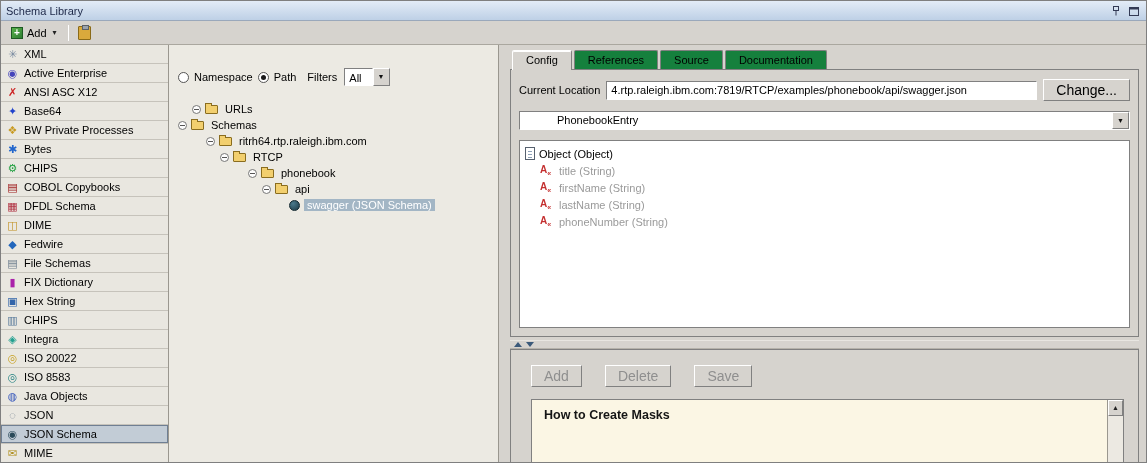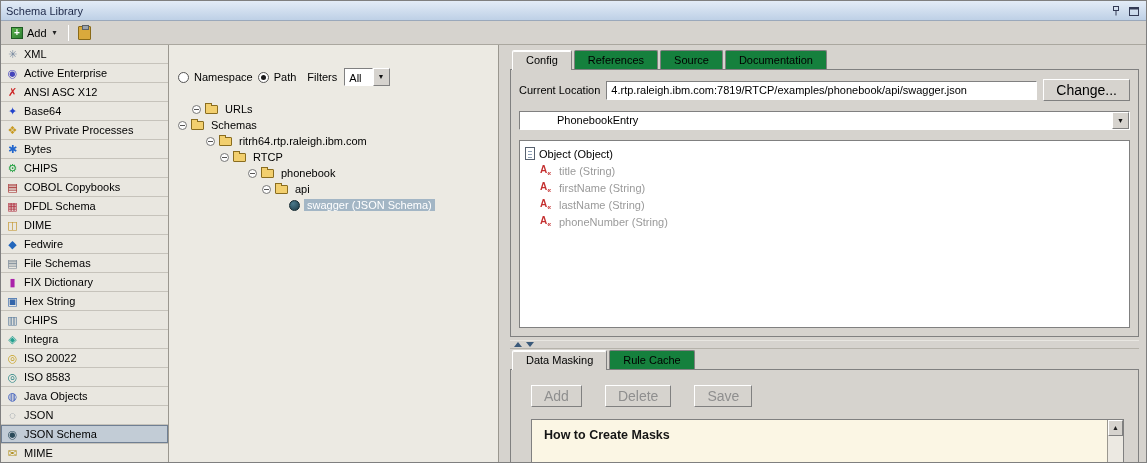--- a/index.html
+++ b/index.html
@@ -341,24 +341,20 @@
               </div>
             </div>
         </div>
       </div>
 
       <div class="splitter">
         <span class="sp-up"></span>
         <span class="sp-down"></span>
       </div>
 
-      <div class="tabs mask-tabs">
-          <div class="tab active">Data Masking</div>
-          <div class="tab">Rule Cache</div>
-        </div>
 
       <div class="pane mask-pane">
         <div class="mask-btn-row">
             <button class="btn disabled">Add</button>
             <button class="btn disabled">Delete</button>
             <button class="btn disabled">Save</button>
           </div>
         <div class="help-panel">
           <div class="help-main">
             <div class="help-header">How to Create Masks</div>

